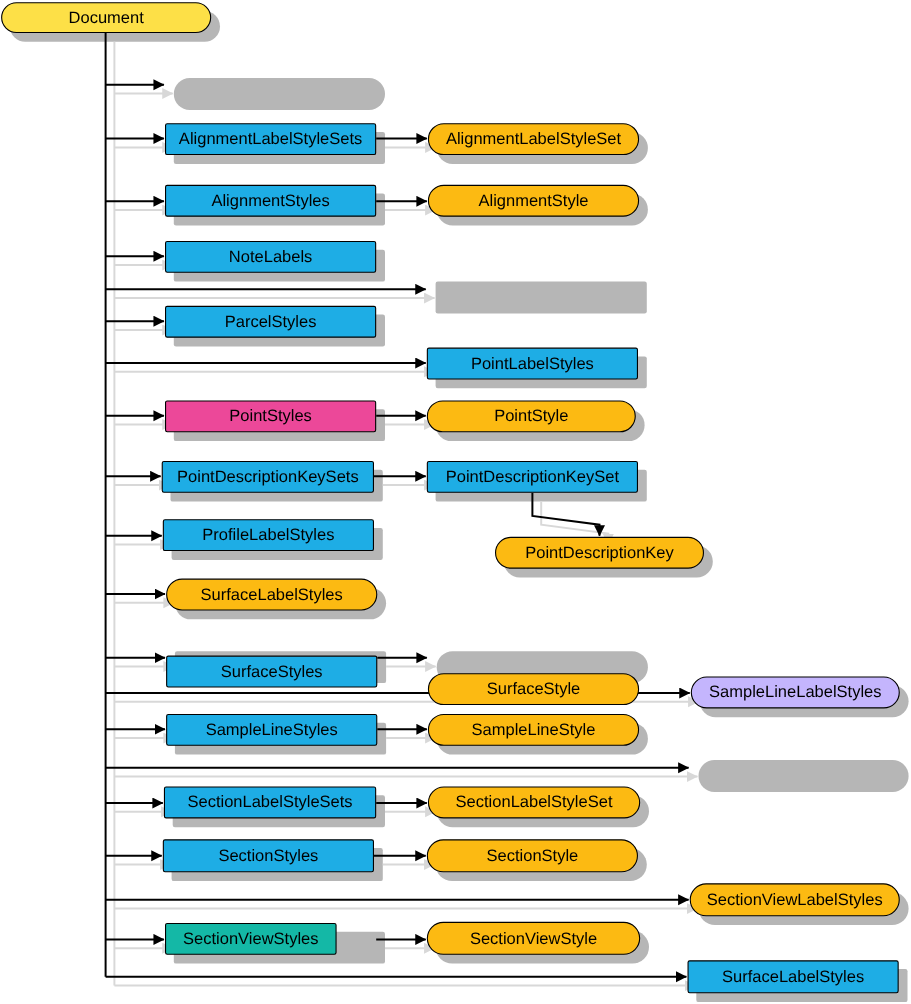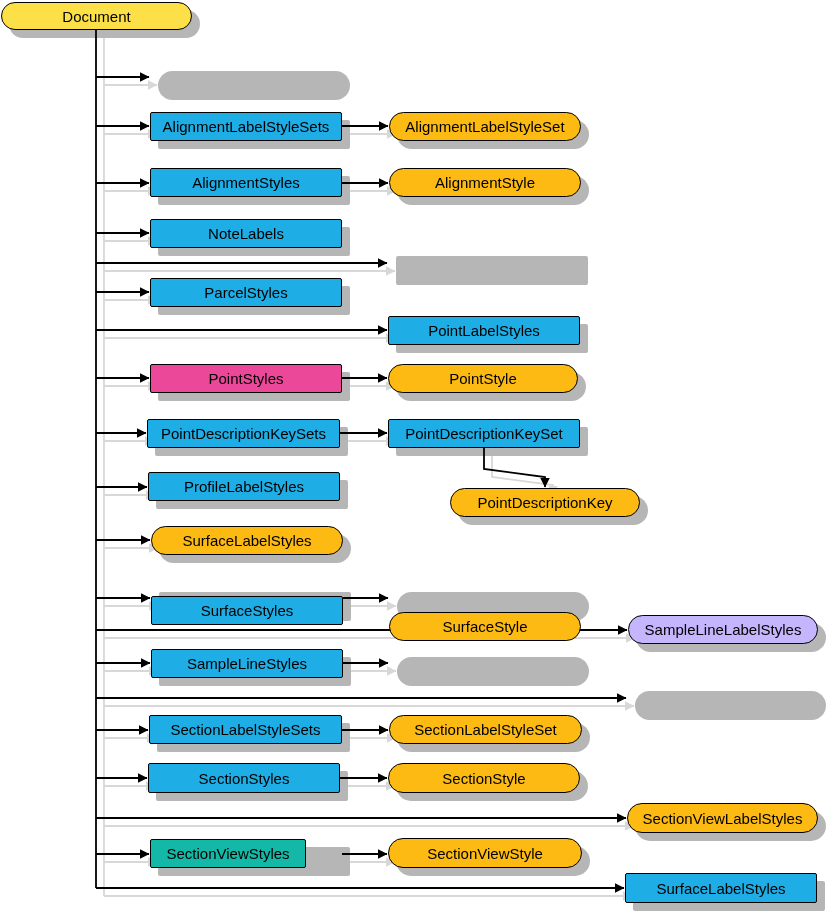--- a/index.html
+++ b/index.html
@@ -154,20 +154,21 @@
       <div class="node pill" style="left: 388px; top: 364px; width: 190px; height: 29px; background: rgb(252, 186, 18);">PointStyle</div>
       <div class="node rect" style="left: 147px; top: 419px; width: 193px; height: 29px; background: rgb(30, 173, 229);">PointDescriptionKeySets</div>
       <div class="node rect" style="left: 388px; top: 419px; width: 192px; height: 29px; background: rgb(30, 173, 229); text-align: right;">PointDescriptionKeySet</div>
       <div class="node pill" style="left: 450px; top: 488px; width: 190px; height: 29px; background: rgb(252, 186, 18);">PointDescriptionKey</div>
       <div class="node rect" style="left: 148px; top: 472px; width: 192px; height: 29px; background: rgb(30, 173, 229);">ProfileLabelStyles</div>
       <div class="node pill" style="left: 151px; top: 526px; width: 192px; height: 29px; background: rgb(252, 186, 18);">SurfaceLabelStyles</div>
       <div class="node rect" style="left: 151px; top: 584px; width: 192px; height: 29px; background: rgb(30, 173, 229); margin-top: 12px;">SurfaceStyles</div>
       <div class="node pill" style="left: 389px; top: 612px; width: 192px; height: 29px; background: rgb(252, 186, 18);">SurfaceStyle</div>
       <div class="node pill" style="left: 628px; top: 615px; width: 190px; height: 29px; background: #c4b5fd;">SampleLineLabelStyles</div>
       <div class="node rect" style="left: 151px; top: 649px; width: 192px; height: 29px; background: rgb(30, 173, 229);">SampleLineStyles</div>
+      <div class="node pill" style="left: 389px; top: 649px; width: 192px; height: 29px; background: rgb(252, 186, 18);">SampleLineStyle</div>
       <div class="node rect" style="left: 149px; top: 715px; width: 193px; height: 29px; background: rgb(30, 173, 229);">SectionLabelStyleSets</div>
       <div class="node pill" style="left: 389px; top: 715px; width: 193px; height: 29px; background: rgb(252, 186, 18);">SectionLabelStyleSet</div>
       <div class="node rect" style="left: 148px; top: 763px; width: 192px; height: 30px; background: rgb(30, 173, 229);">SectionStyles</div>
       <div class="node pill" style="left: 388px; top: 763px; width: 192px; height: 30px; background: rgb(252, 186, 18);">SectionStyle</div>
       <div class="node pill" style="left: 627px; top: 803px; width: 191px; height: 30px; background: rgb(252, 186, 18);">SectionViewLabelStyles</div>
       <div class="node rect" style="left: 150px; top: 839px; width: 156px; height: 29px; background: #14b8a6;">SectionViewStyles</div>
       <div class="node pill" style="left: 388px; top: 838px; width: 194px; height: 30px; background: rgb(252, 186, 18);">SectionViewStyle</div>
       <div class="node rect" style="left: 625px; top: 873px; width: 192px; height: 30px; background: rgb(30, 173, 229);">SurfaceLabelStyles</div>
     </div>
 </div>

